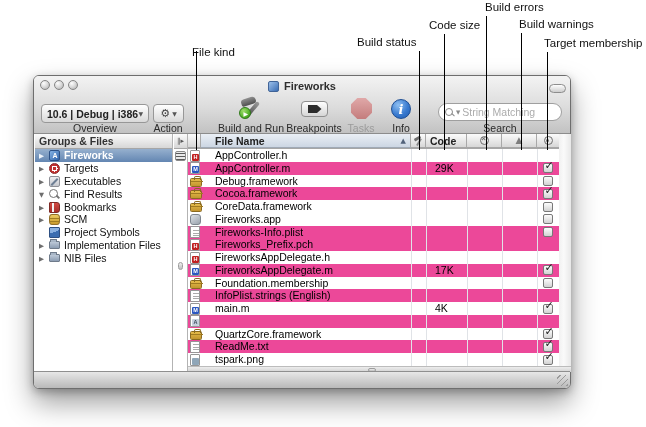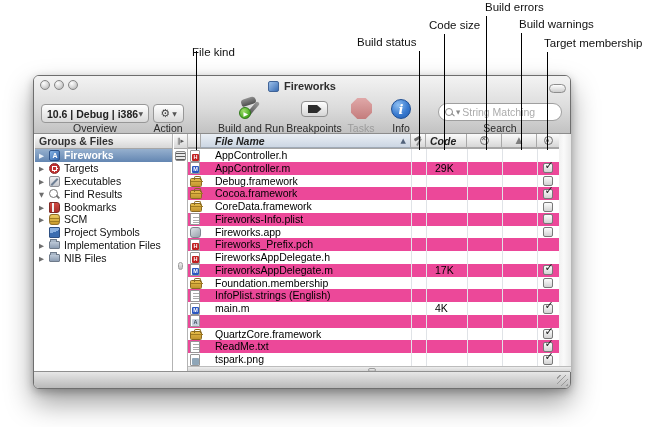--- a/index.html
+++ b/index.html
@@ -154,21 +154,21 @@
   .strip-badge { position:absolute; left:1px; top:17px; width:11px; height:10px;
                  border:1px solid #8a8a8a; border-radius:2px;
                  background:repeating-linear-gradient(#e9e9e9 0 1px, #5a5a5a 1px 2px,
                             #e9e9e9 2px 3px); }
   .dimple { position:absolute; border-radius:3px; border:1px solid #9e9e9e;
             background:linear-gradient(#efefef,#bdbdbd); }
   .strip-dimple { left:4px; top:128px; width:5px; height:8px; }
 
   
   .ftable { position:absolute; left:153px; top:0; width:371px; height:100%; background:#fff; }
-  .thead { display:flex; height:15px; font-size:10.5px; font-weight:bold; color:#222;font-style:italic; }
+  .thead { display:flex; height:15px; font-size:10.5px; font-weight:bold; color:#222; }
   .th { border-right:1px solid #a8a8a8; height:100%; position:relative;
         display:flex; align-items:center; }
   .th-icon { width:13px; }
   .th-name { width:210px; padding-left:14px;
              background:linear-gradient(#eaeff5,#ccd6e3); border-bottom:1px solid #9fa9b6; }
   .sort-arrow { position:absolute; right:4px; top:4px; font-size:7px; color:#52627a;
                 font-family:"DejaVu Sans",sans-serif; line-height:7px; }
   .th-hammer { width:15px; justify-content:center; }
   .th-code { width:41px; padding-left:4px; }
   .th-err,.th-warn { width:35px; justify-content:center; }
@@ -417,28 +417,28 @@
             <div class="frow striped">
               <div class="fk fk-framework"></div>
               <span class="fname">Cocoa.framework</span>
               <div class="cb checked"></div>
             </div>
             <div class="frow">
               <div class="fk fk-framework"></div>
               <span class="fname">CoreData.framework</span>
               <div class="cb"></div>
             </div>
+            <div class="frow">
+              <div class="fk fk-app"></div>
+              <span class="fname">Fireworks.app</span>
+              <div class="cb"></div>
+            </div>
             <div class="frow striped">
               <div class="fk fk-doc fk-lines"></div>
               <span class="fname">Fireworks-Info.plist</span>
-              <div class="cb"></div>
-            </div>
-            <div class="frow">
-              <div class="fk fk-app"></div>
-              <span class="fname">Fireworks.app</span>
               <div class="cb"></div>
             </div>
             <div class="frow striped">
               <div class="fk fk-doc fk-h">
                 <span class="badge">H</span>
               </div>
               <span class="fname">Fireworks_Prefix.pch</span>
             </div>
             <div class="frow">
               <div class="fk fk-doc fk-h">

